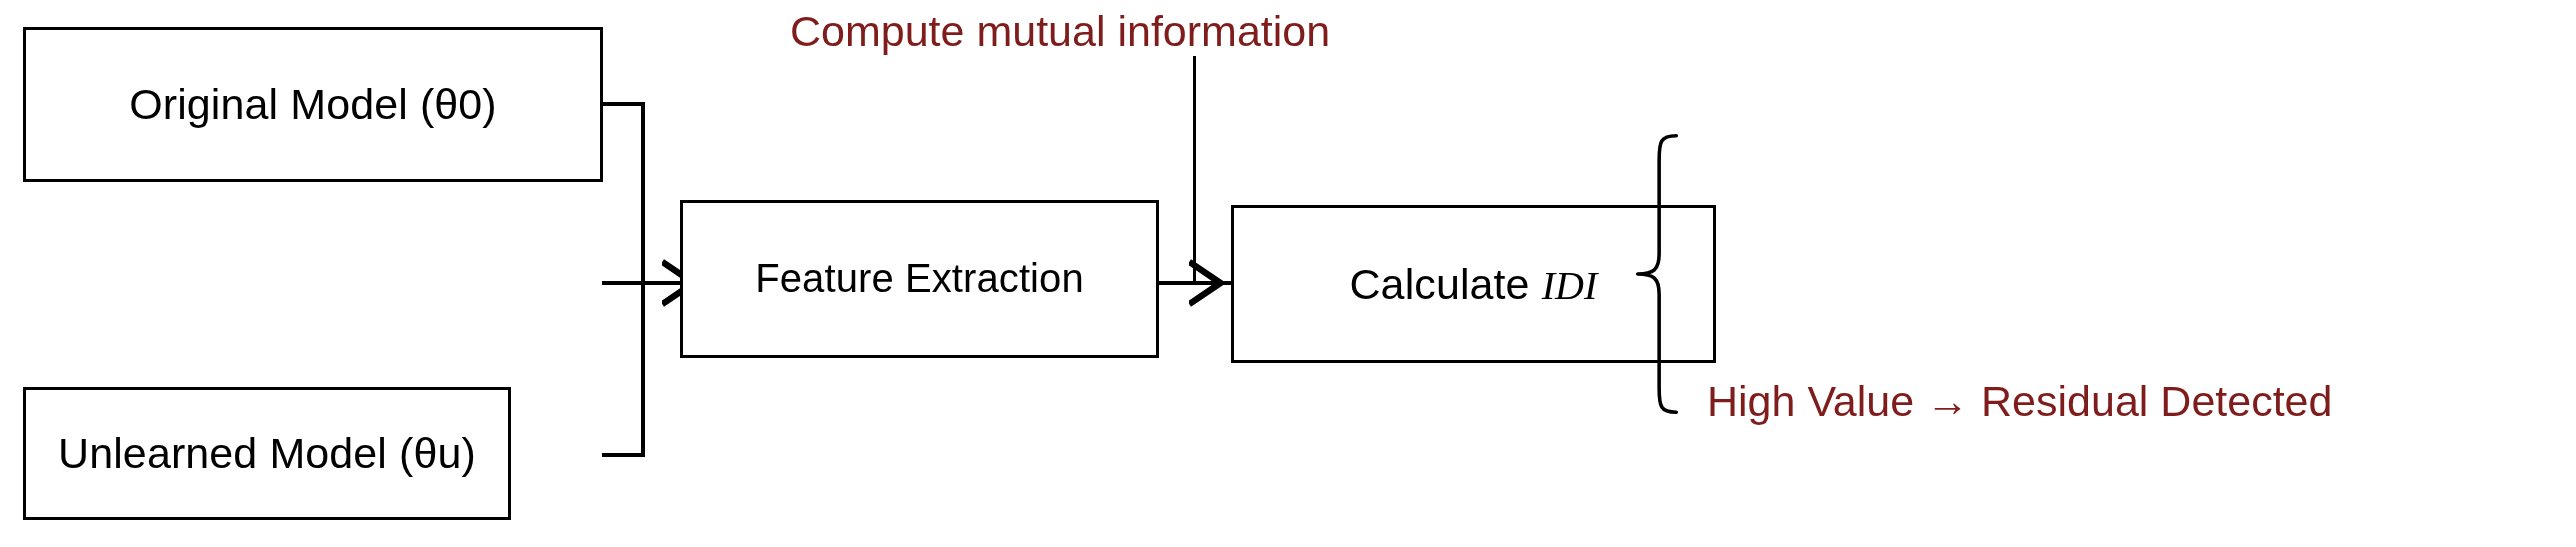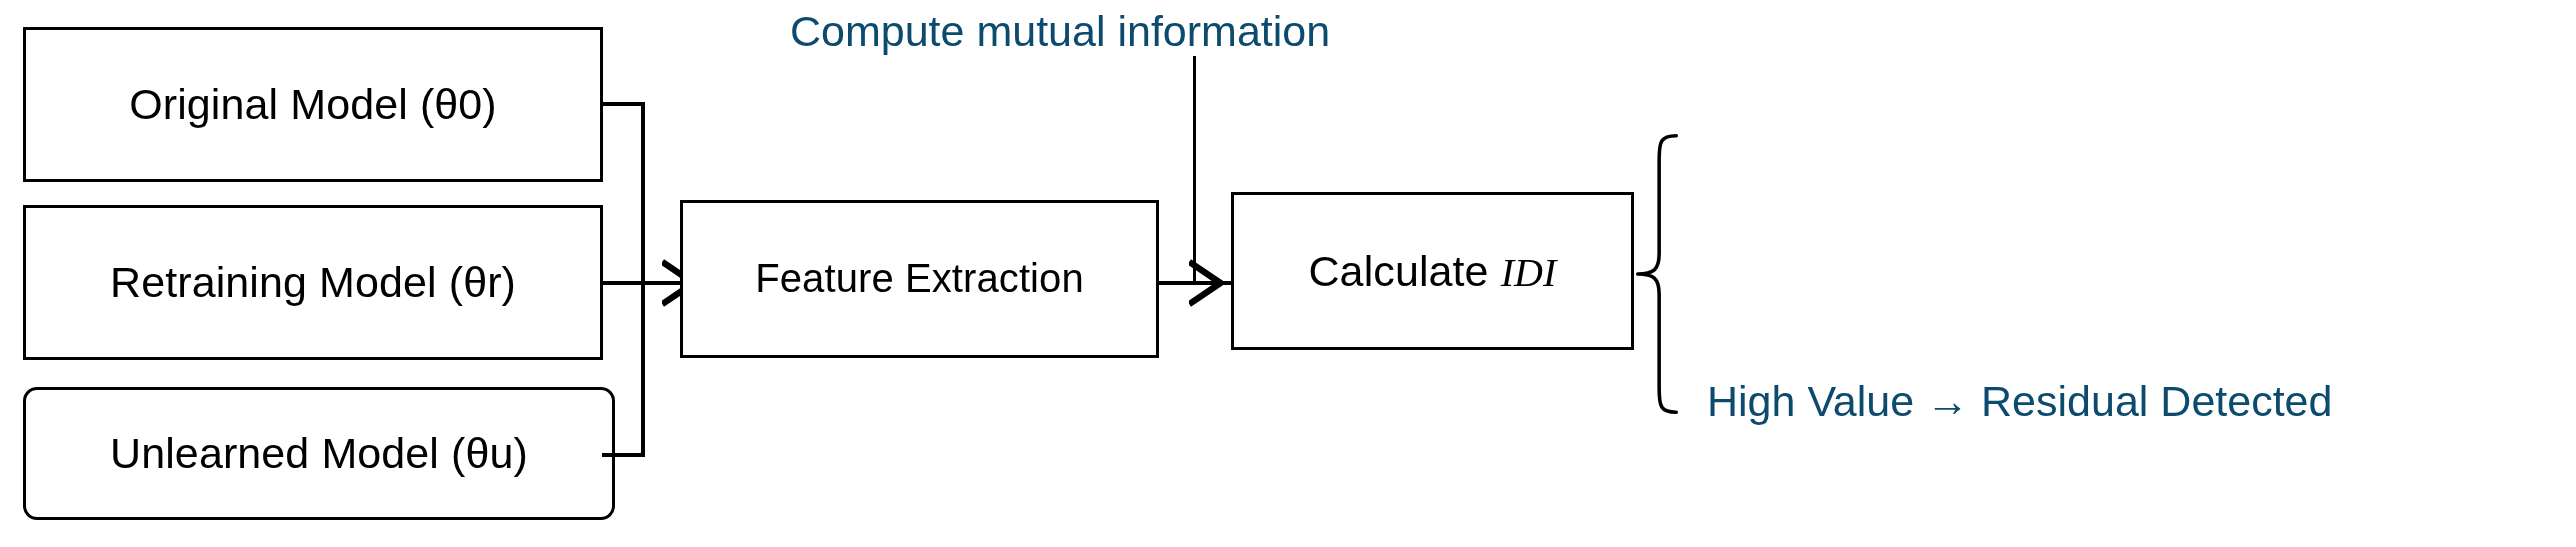--- a/index.html
+++ b/index.html
@@ -34,25 +34,25 @@
   .node-label {
     font-size: 43px;
     font-family: "Liberation Sans", sans-serif;
     white-space: nowrap;
     letter-spacing: 0.1px;
   }
 
   
   #box-original  { left: 23px;  top: 27px;  width: 580px; height: 155px; }
   #box-retrain   { left: 23px;  top: 205px; width: 580px; height: 155px; }
-  #box-unlearned { left: 23px;  top: 387px; width: 592px; height: 133px; border-radius: 14px; }
+  #box-unlearned { left: 23px;  top: 387px; width: 488px; height: 133px; }
 
   
   #box-feature   { left: 680px; top: 200px; width: 479px; height: 158px; }
-  #box-idi       { left: 1231px;top: 192px; width: 403px; height: 158px; }
+  #box-idi       { left: 1231px;top: 205px; width: 485px; height: 158px; }
 
   #box-feature .node-label { font-size: 40px; }
   .math-line {
     font-family: "Liberation Serif", serif;
     font-size: 37px;
     font-style: italic;
     white-space: nowrap;
     margin-top: 7.2px;
   }
   .math-line .upright { font-style: normal; }
@@ -98,21 +98,21 @@
   
   .arrowhead { position: absolute; }
 
   
   .free-text {
     position: absolute;
     font-family: "Liberation Sans", sans-serif;
     font-size: 43px;
     white-space: nowrap;
     line-height: 1;
-    color: #0c4a6e;
+    color: #7f1d1d;
   }
   #label-mi         { left: 790px; top: 10px; }
   #label-outcome-0  { left: 1707px; top: 141px; }
   #label-outcome-1  { left: 1707px; top: 380px; }
 
   
   #brace-outcomes {
     position: absolute;
     left: 1632px;
     top: 130px;
@@ -122,23 +122,20 @@
 </style>
 </head>
 <body>
 
 <div id="canvas">
 
   <div class="node-box" id="box-original">
     <span class="node-label">Original Model (θ0)</span>
   </div>
 
-  <div class="node-box" id="box-retrain">
-    <span class="node-label">Retraining Model (θr)</span>
-  </div>
 
   <div class="node-box" id="box-unlearned">
     <span class="node-label">Unlearned Model (θu)</span>
   </div>
 
   <div class="hline" id="stub-original"></div>
   <div class="hline" id="stub-retrain"></div>
   <div class="hline" id="stub-unlearned"></div>
   <div class="vline" id="bus-vertical"></div>
   <div class="hline" id="feed-to-feature"></div>

